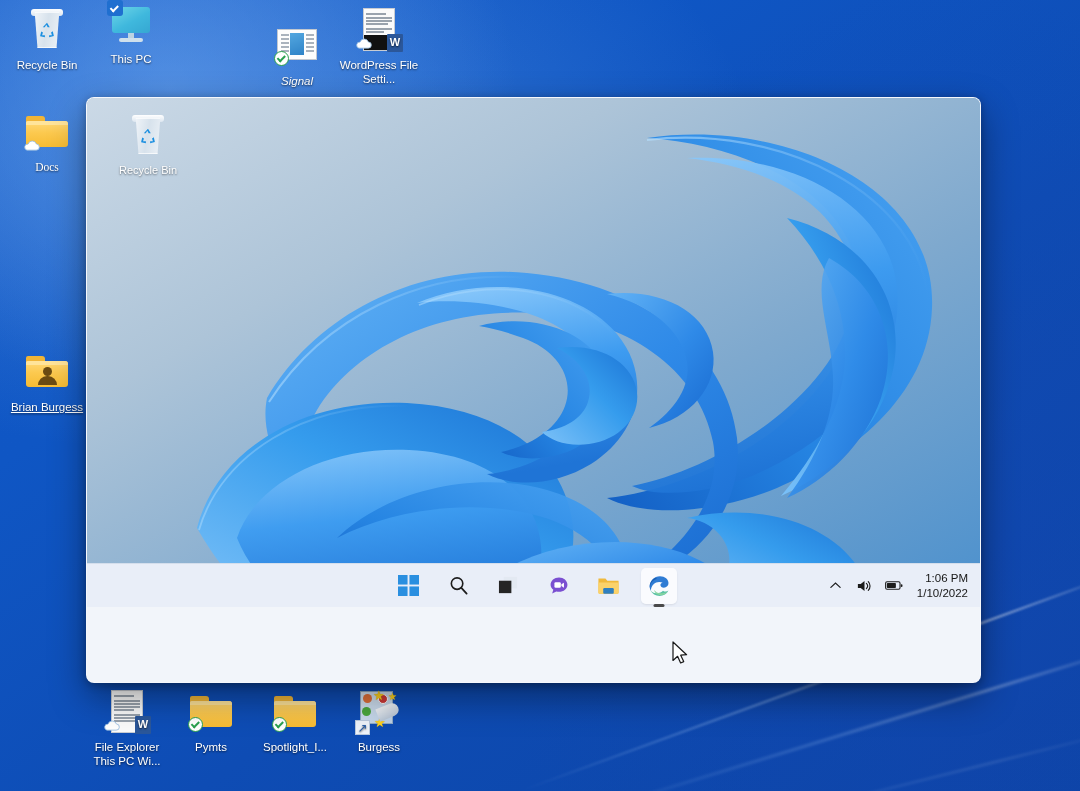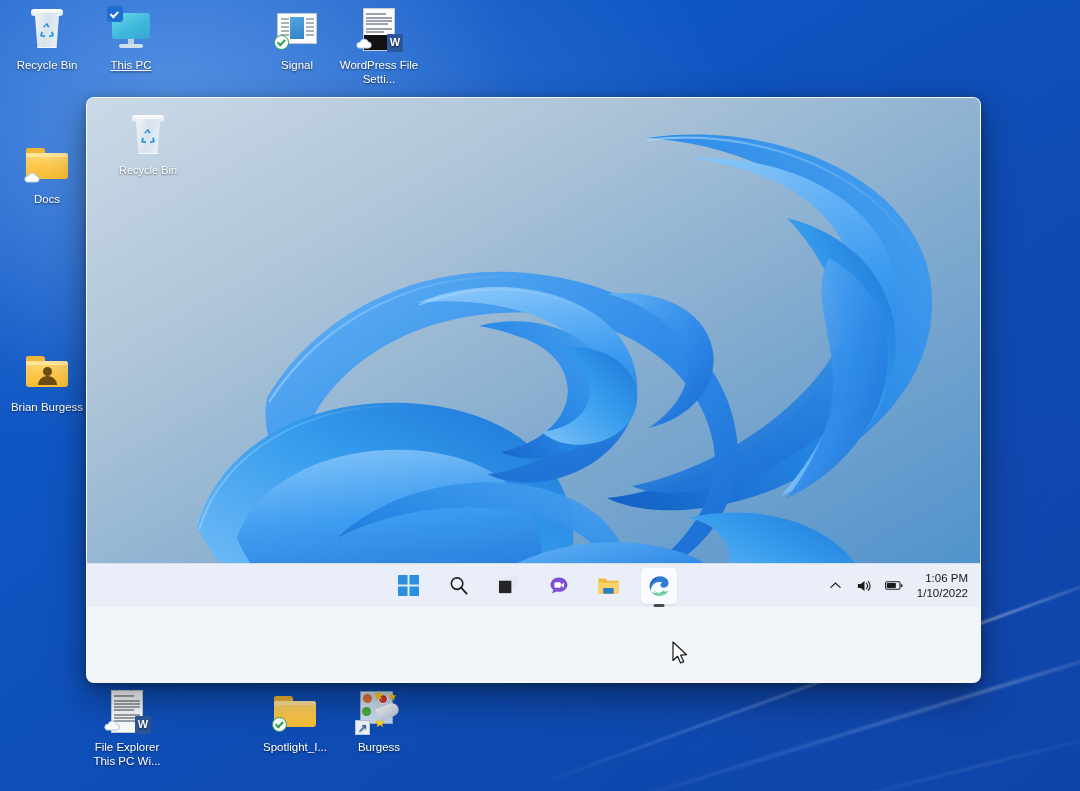--- a/index.html
+++ b/index.html
@@ -294,34 +294,34 @@
         <svg class="sym" viewBox="0 0 24 24" fill="#1b8fe0">
           <path d="M12 3l3 5h-2.2l-1.6-2.7L9.6 8H7.4L12 3z"></path>
           <path d="M4.5 17.5l1.2-5 1.9 1.1-1 3.1 3.1-.1v2.2l-5.2-1.2z"></path>
           <path d="M19.5 17.5l-5.2 1.2v-2.2l3.1.1-1-3.1 1.9-1.1 1.2 5z"></path>
         </svg>
       </div>
     </div>
     <span class="label">Recycle Bin</span>
   </div>
 
-  <div class="desk-icon" style="left:88px;top:6px;text-decoration:underline;">
+  <div class="desk-icon" style="left:88px;top:0;">
     <div class="glyph">
       <div class="monitor">
         <div class="screen"></div>
           <div class="neck"></div>
           <div class="base"></div>
         <div class="badge-bluecheck"></div>
       </div>
     </div>
     <span class="label">This PC</span>
   </div>
 
 
-  <div class="desk-icon" style="left:254px;top:6px;">
+  <div class="desk-icon" style="left:254px;top:22px;font-style:italic;">
     <div class="glyph">
       <div class="winicon">
         <div class="frame"></div>
         <div class="sl" style="left:8px;top:12px;width:8px;"></div>
         <div class="sl" style="left:8px;top:16px;width:8px;"></div>
         <div class="sl" style="left:8px;top:20px;width:8px;"></div>
         <div class="sl" style="left:8px;top:24px;width:8px;"></div>
         <div class="sl" style="left:8px;top:28px;width:8px;"></div>
         <div class="sl" style="left:33px;top:12px;width:8px;"></div>
         <div class="sl" style="left:33px;top:16px;width:8px;"></div>
@@ -348,36 +348,36 @@
         <div class="imgblk" style="top:29px;height:15px;"></div>
         <svg class="badge-cloud" viewBox="0 0 22 14">
           <path d="M5 13h12a4 4 0 0 0 .3-8A5.6 5.6 0 0 0 6.6 5.2 4 4 0 0 0 5 13z" fill="#ffffff" stroke="#8fb6dd" stroke-width="1"></path>
         </svg>
         <div class="badge-word">W</div>
       </div>
     </div>
     <span class="label">WordPress File Setti...</span>
   </div>
 
-  <div class="desk-icon" style="left:4px;top:140px;">
+  <div class="desk-icon" style="left:4px;top:108px;font-family:Liberation Serif, serif;">
     <div class="glyph">
       <div class="folder">
         <div class="tab"></div>
           <div class="body"></div>
           <div class="lip"></div>
         <svg class="badge-cloud" viewBox="0 0 22 14">
           <path d="M5 13h12a4 4 0 0 0 .3-8A5.6 5.6 0 0 0 6.6 5.2 4 4 0 0 0 5 13z" fill="#ffffff" stroke="#8fb6dd" stroke-width="1"></path>
         </svg>
       </div>
     </div>
     <span class="label">Docs</span>
   </div>
 
 
-  <div class="desk-icon" style="left:4px;top:348px;">
+  <div class="desk-icon" style="left:4px;top:348px;text-decoration:underline;">
     <div class="glyph">
       <div class="folder">
         <div class="tab"></div>
           <div class="body"></div>
           <div class="lip"></div>
         <div class="person-head"></div>
           <div class="person-body"></div>
       </div>
     </div>
     <span class="label">Brian Burgess</span>
@@ -397,20 +397,31 @@
         <div class="ln" style="top:32px;width:26px;"></div>
         <svg class="badge-cloud" viewBox="0 0 22 14">
           <path d="M5 13h12a4 4 0 0 0 .3-8A5.6 5.6 0 0 0 6.6 5.2 4 4 0 0 0 5 13z" fill="#ffffff" stroke="#8fb6dd" stroke-width="1"></path>
         </svg>
         <div class="badge-word">W</div>
       </div>
     </div>
     <span class="label">File Explorer This PC Wi...</span>
   </div>
 
+  <div class="desk-icon" style="left:168px;top:688px;">
+    <div class="glyph">
+      <div class="folder">
+        <div class="tab"></div>
+          <div class="body"></div>
+          <div class="lip"></div>
+        <div class="badge-check"></div>
+      </div>
+    </div>
+    <span class="label">Pymts</span>
+  </div>
 
   <div class="desk-icon" style="left:252px;top:688px;">
     <div class="glyph">
       <div class="folder">
         <div class="tab"></div>
           <div class="body"></div>
           <div class="lip"></div>
         <div class="badge-check"></div>
       </div>
     </div>

